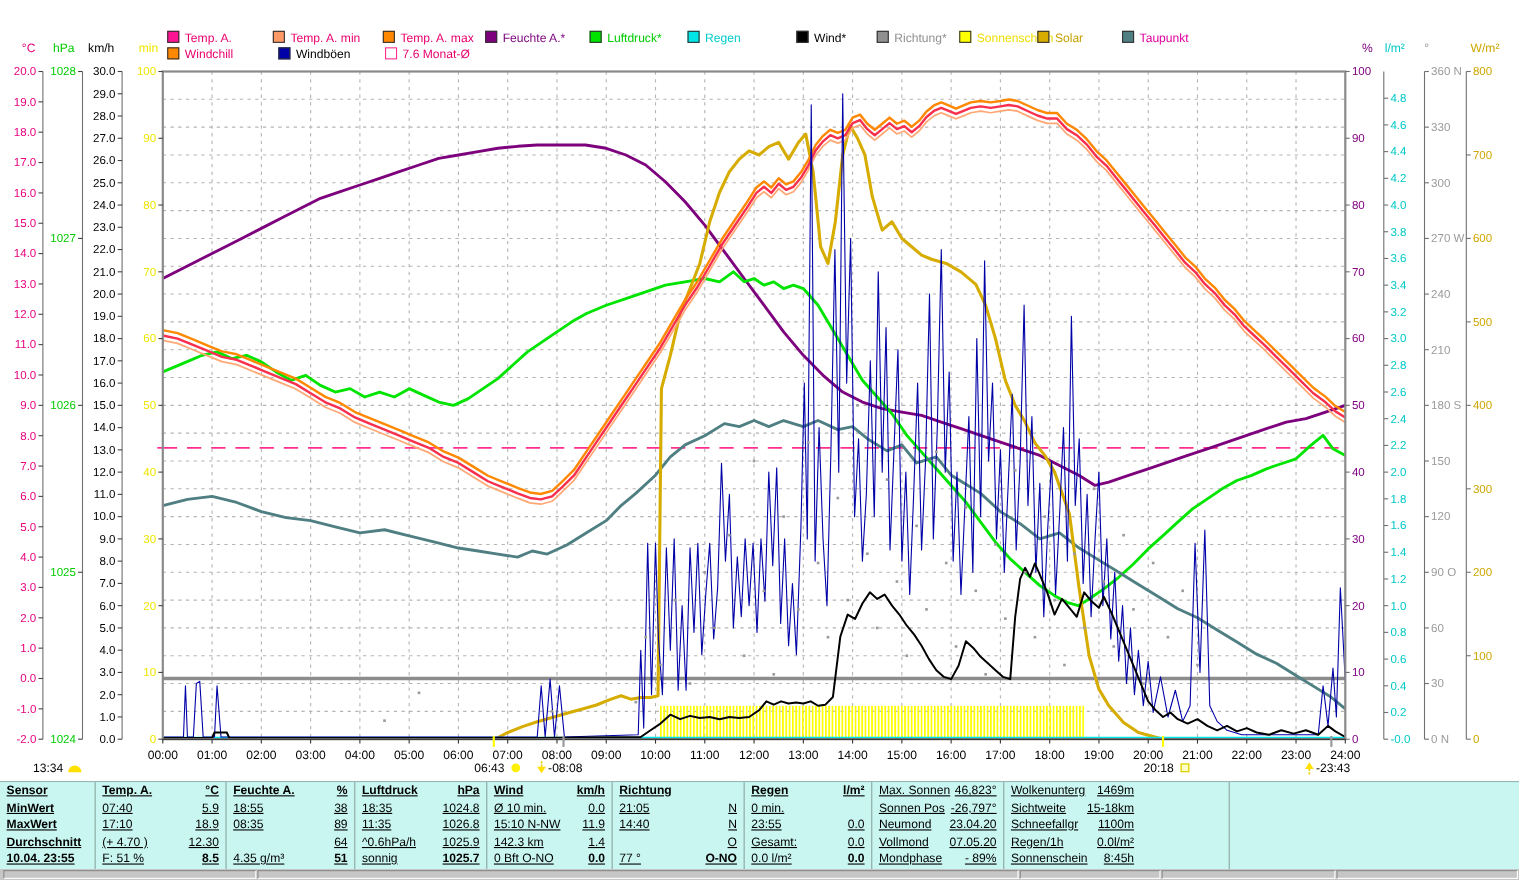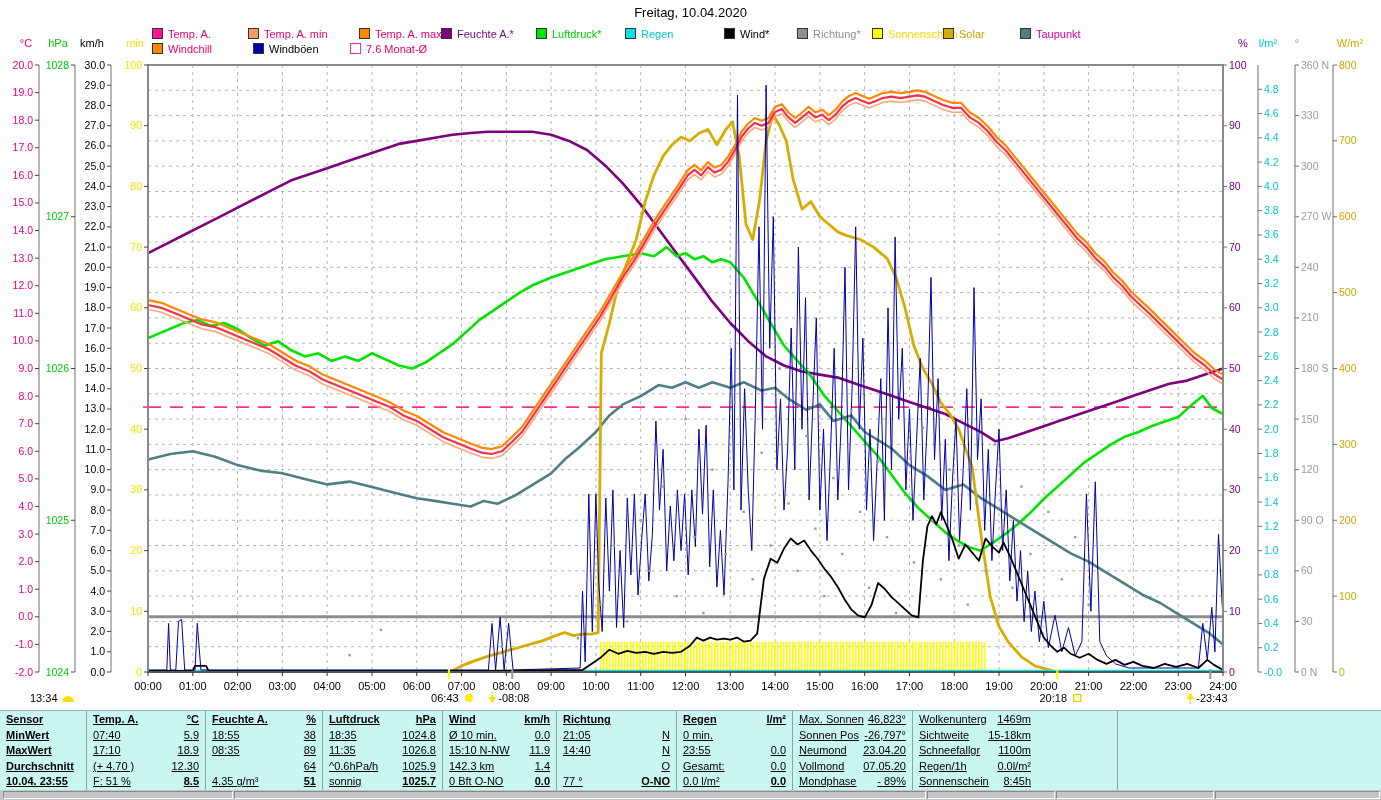--- a/index.html
+++ b/index.html
@@ -12,25 +12,24 @@
   .tcol{position:absolute;top:0;height:80px;border-right:1px solid #8aa6a2;box-sizing:border-box;padding:1px 6px 0 6px;}
   .trow{display:flex;justify-content:space-between;height:15.6px;line-height:15.6px;white-space:nowrap;text-decoration:underline;}
   .b{font-weight:bold;}
   #statusbar{position:absolute;left:0;top:790px;width:1381px;height:10px;background:#c6c6c6;}
   .seg{position:absolute;top:1px;height:6px;border:1px solid;border-color:#8a8a8a #ffffff #ffffff #8a8a8a;}
 </style>
 </head>
 <body>
 
 <div id="page">
-  <div id="title">Freitag, 10.04.2020</div>
   <div id="legend">
       <div class="legend-item" style="left: 152px; top: 28px;"><span class="legend-box" style="background: rgb(255, 20, 147);"></span><span style="color: rgb(232, 0, 110);">Temp. A.</span></div>
       <div class="legend-item" style="left: 248px; top: 28px;"><span class="legend-box" style="background: rgb(255, 153, 102);"></span><span style="color: rgb(232, 0, 110);">Temp. A. min</span></div>
-      <div class="legend-item" style="left: 359px; top: 28px;"><span class="legend-box" style="background: rgb(255, 136, 0);"></span><span style="color: rgb(232, 0, 110);">Temp. A. max</span></div>
+      <div class="legend-item" style="left: 348px; top: 28px;"><span class="legend-box" style="background: rgb(255, 136, 0);"></span><span style="color: rgb(232, 0, 110);">Temp. A. max</span></div>
       <div class="legend-item" style="left: 441px; top: 28px;"><span class="legend-box" style="background: rgb(125, 0, 125);"></span><span style="color: rgb(125, 0, 125);">Feuchte A.*</span></div>
       <div class="legend-item" style="left: 536px; top: 28px;"><span class="legend-box" style="background: rgb(0, 228, 0);"></span><span style="color: rgb(0, 204, 0);">Luftdruck*</span></div>
       <div class="legend-item" style="left: 625px; top: 28px;"><span class="legend-box" style="background: rgb(0, 229, 229);"></span><span style="color: rgb(0, 204, 204);">Regen</span></div>
       <div class="legend-item" style="left: 724px; top: 28px;"><span class="legend-box" style="background: rgb(0, 0, 0);"></span><span style="color: rgb(0, 0, 0);">Wind*</span></div>
       <div class="legend-item" style="left: 797px; top: 28px;"><span class="legend-box" style="background: rgb(144, 144, 144);"></span><span style="color: rgb(144, 144, 144);">Richtung*</span></div>
       <div class="legend-item" style="left: 872px; top: 28px;"><span class="legend-box" style="background: rgb(255, 255, 0);"></span><span style="color: rgb(238, 222, 0);">Sonnenschein</span></div>
       <div class="legend-item" style="left: 943px; top: 28px;"><span class="legend-box" style="background: rgb(215, 172, 0);"></span><span style="color: rgb(200, 160, 0);">Solar</span></div>
       <div class="legend-item" style="left: 1020px; top: 28px;"><span class="legend-box" style="background: rgb(79, 127, 130);"></span><span style="color: rgb(224, 0, 160);">Taupunkt</span></div>
       <div class="legend-item" style="left: 152px; top: 43px;"><span class="legend-box" style="background: rgb(255, 136, 0);"></span><span style="color: rgb(232, 0, 110);">Windchill</span></div>
       <div class="legend-item" style="left: 253px; top: 43px;"><span class="legend-box" style="background: rgb(0, 0, 168);"></span><span style="color: rgb(0, 0, 0);">Windböen</span></div>

